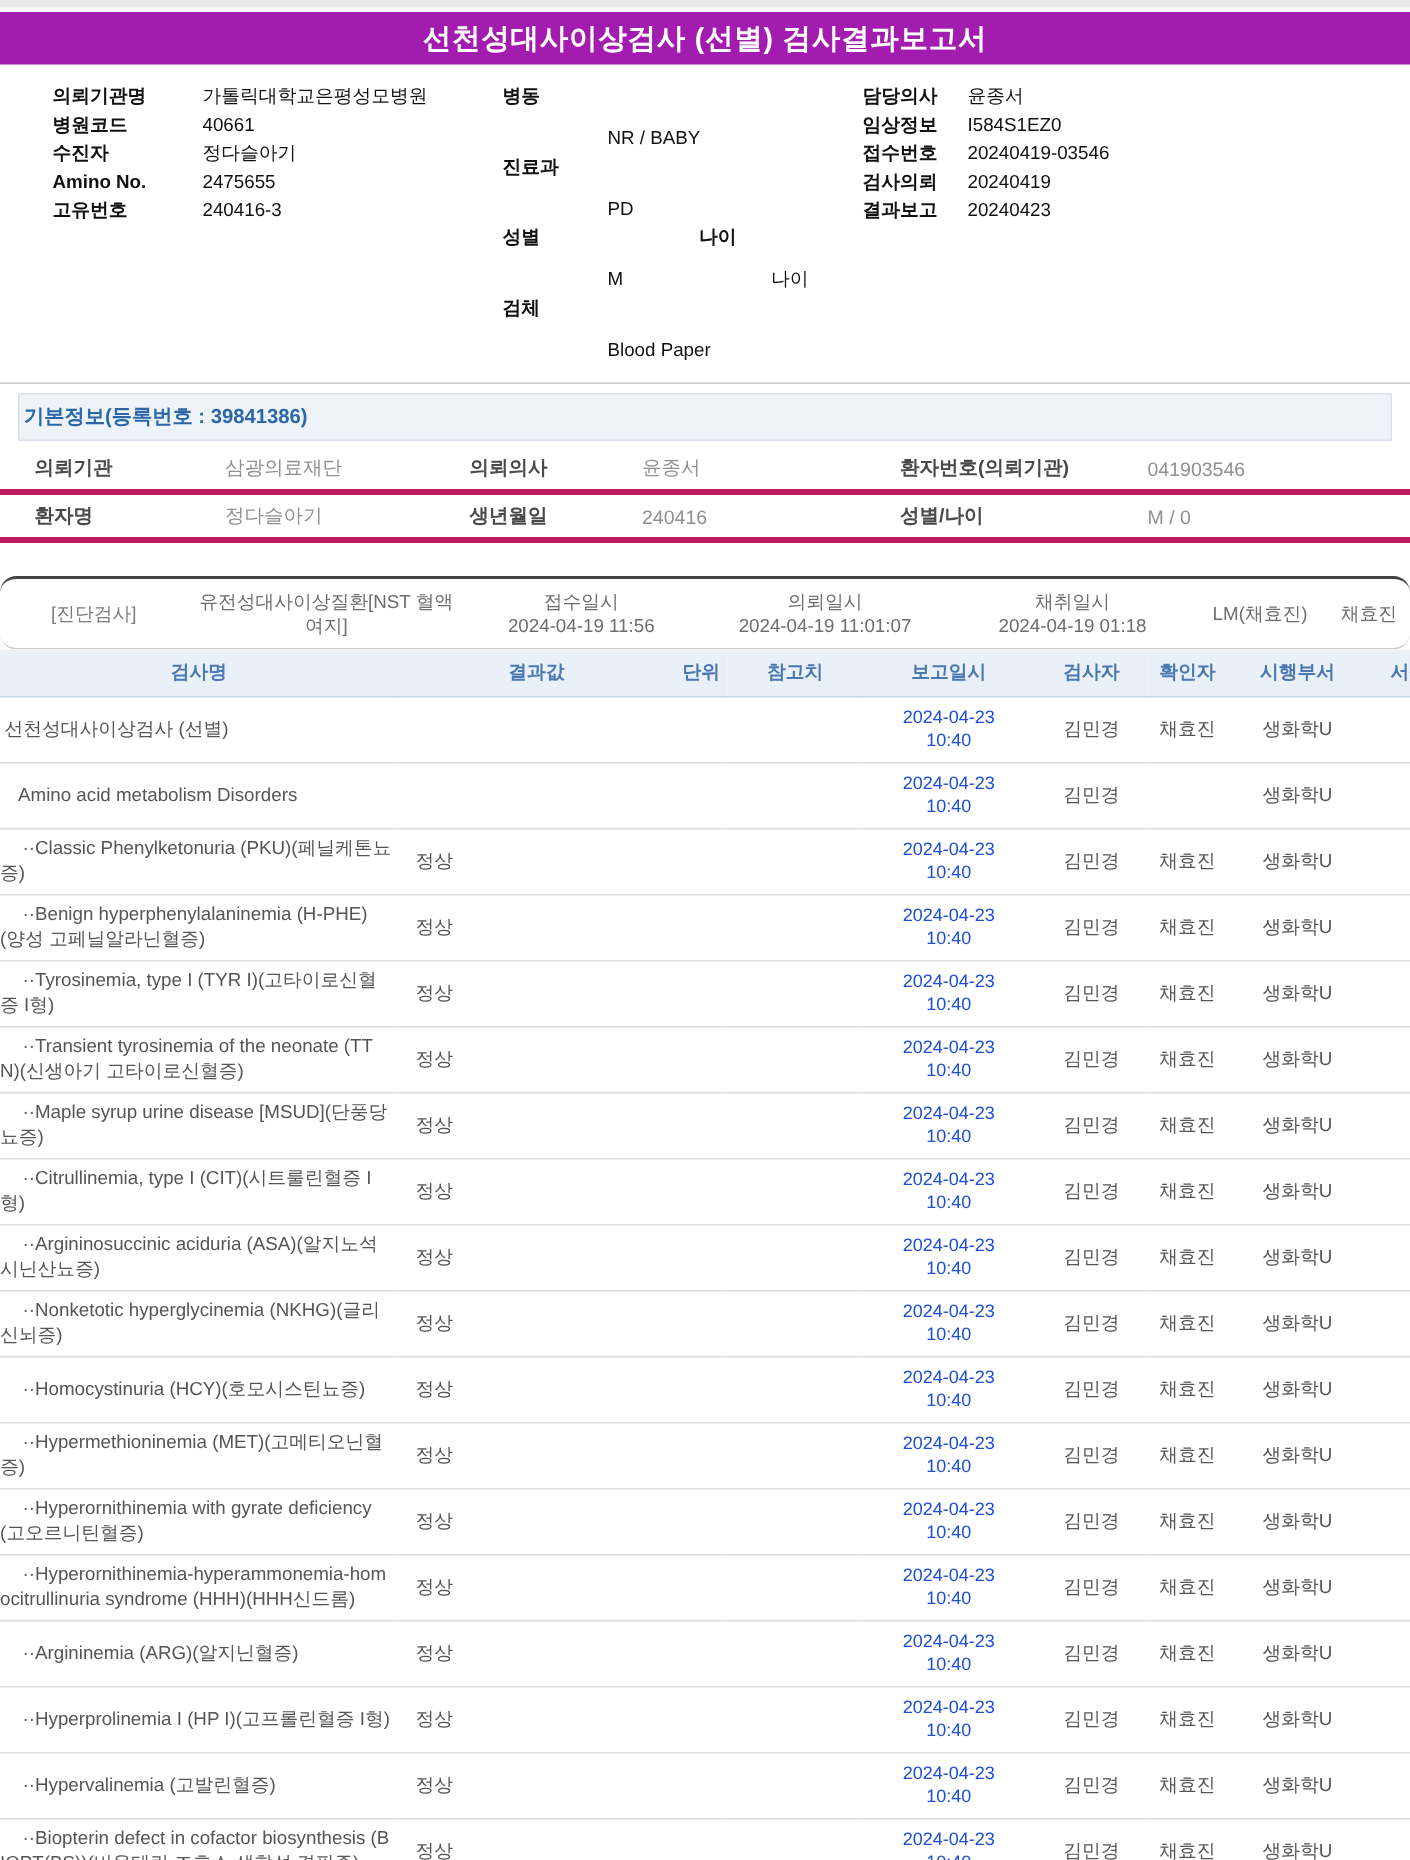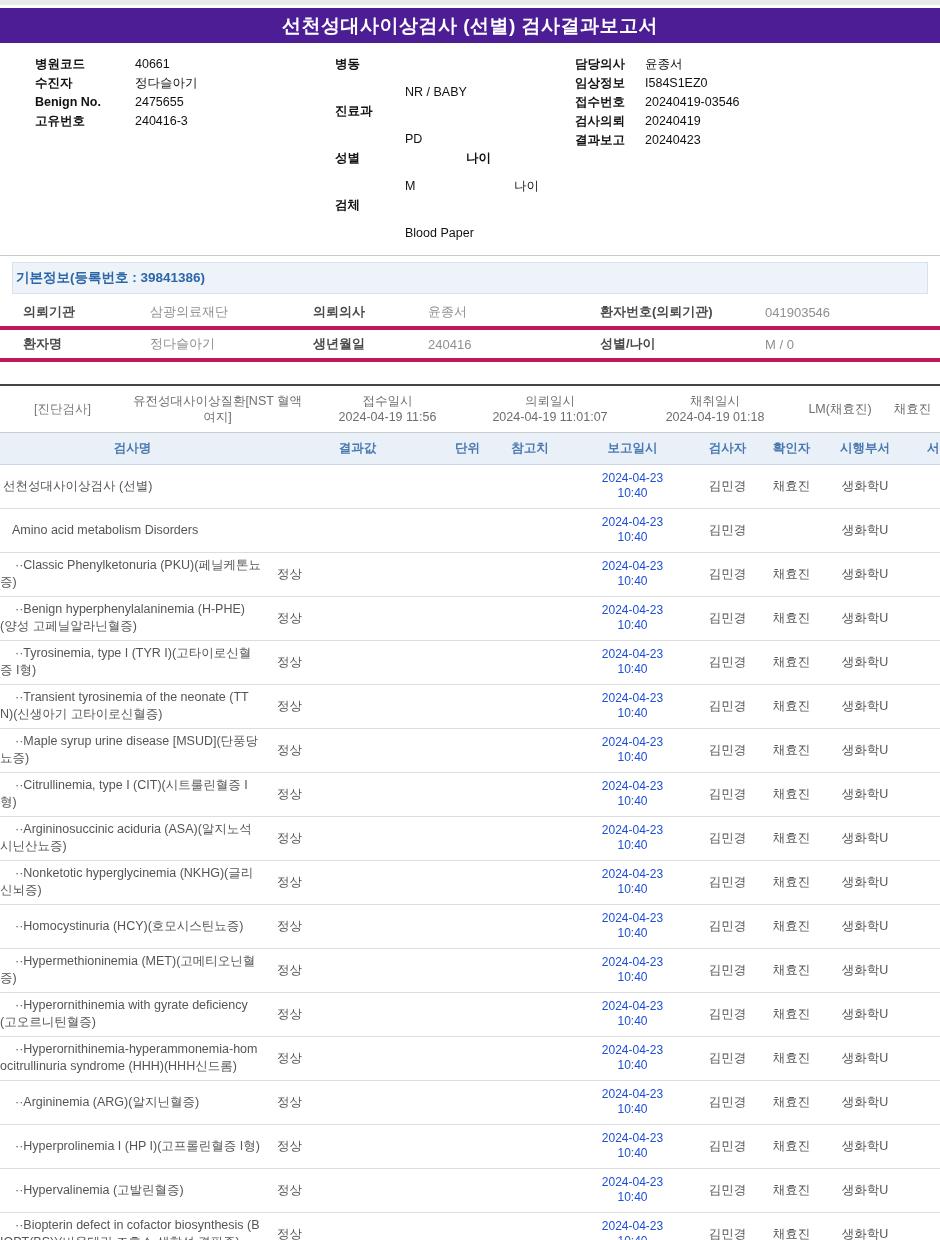--- a/index.html
+++ b/index.html
@@ -30,21 +30,21 @@
   .bi-header { margin:6px 12px 0 12px; background:#eef3f9; border:1px solid #d8e2ec;
     padding:6px 3px; font-size:13.5px; font-weight:bold; color:#2b66a8; }
   .bi-table { margin-top:4px; font-size:13px; }
   .bi-row { display:grid; grid-template-columns:127px 163px 115px 172px 165px 1fr;
     padding-left:23px; border-bottom:4px solid #be185d; height:32px; align-items:center; }
   .bi-label { font-weight:bold; color:#4a4a4a; }
   .bi-value { color:#909090; }
   
   .diag-row { margin-top:22px; border-top:2px solid #444; border-bottom:1px solid #ccc;
     display:flex; align-items:center; min-height:49px; font-size:12.5px; color:#6e6e6e;
-    text-align:center; }
+    text-align:center;border-radius:11px; }
   .diag-cell { line-height:16px; padding:2px 2px; }
   .diag-cell0 { width:125px; color:#7a7a7a; }
   .diag-cell1 { width:185px; }
   .diag-cell2 { width:155px; }
   .diag-cell3 { width:170px; }
   .diag-cell4 { width:160px; }
   .diag-cell5 { width:90px; }
   .diag-cell6 { width:55px; }
   
   .results-wrap { width:940px; overflow:hidden; border-bottom:2px solid #b3b3b3; }
@@ -58,36 +58,40 @@
   .indent0 { text-indent:3px; } .indent1 { text-indent:12px; } .indent2 { text-indent:15px; }
   .td-result { padding-left:12px; text-align:left; }
   .td-date { text-align:center; line-height:15px; font-size:12px; color:#1d4ed8; }
   .td-center { text-align:center; }
 </style>
 </head>
 <body>
 
 <div class="top-strip"></div>
 
-<div class="banner" style="background: #4c1d95;">
+<div class="banner" style="background: #a21caf;">
   <div class="banner-title">선천성대사이상검사 (선별) 검사결과보고서</div>
 </div>
 
 <div class="patient-header">
   <div class="ph-col ph-col1">
       <div class="ph-row">
+        <span class="ph-label">의뢰기관명</span>
+        <span class="ph-value">가톨릭대학교은평성모병원</span>
+      </div>
+      <div class="ph-row">
         <span class="ph-label">병원코드</span>
         <span class="ph-value">40661</span>
       </div>
       <div class="ph-row">
         <span class="ph-label">수진자</span>
         <span class="ph-value">정다슬아기</span>
       </div>
       <div class="ph-row">
-        <span class="ph-label">Benign No.</span>
+        <span class="ph-label">Amino No.</span>
         <span class="ph-value">2475655</span>
       </div>
       <div class="ph-row">
         <span class="ph-label">고유번호</span>
         <span class="ph-value">240416-3</span>
       </div>
     </div>
   <div class="ph-col ph-col2">
       <div class="ph-row">
         <span class="ph-label">병동</span>

